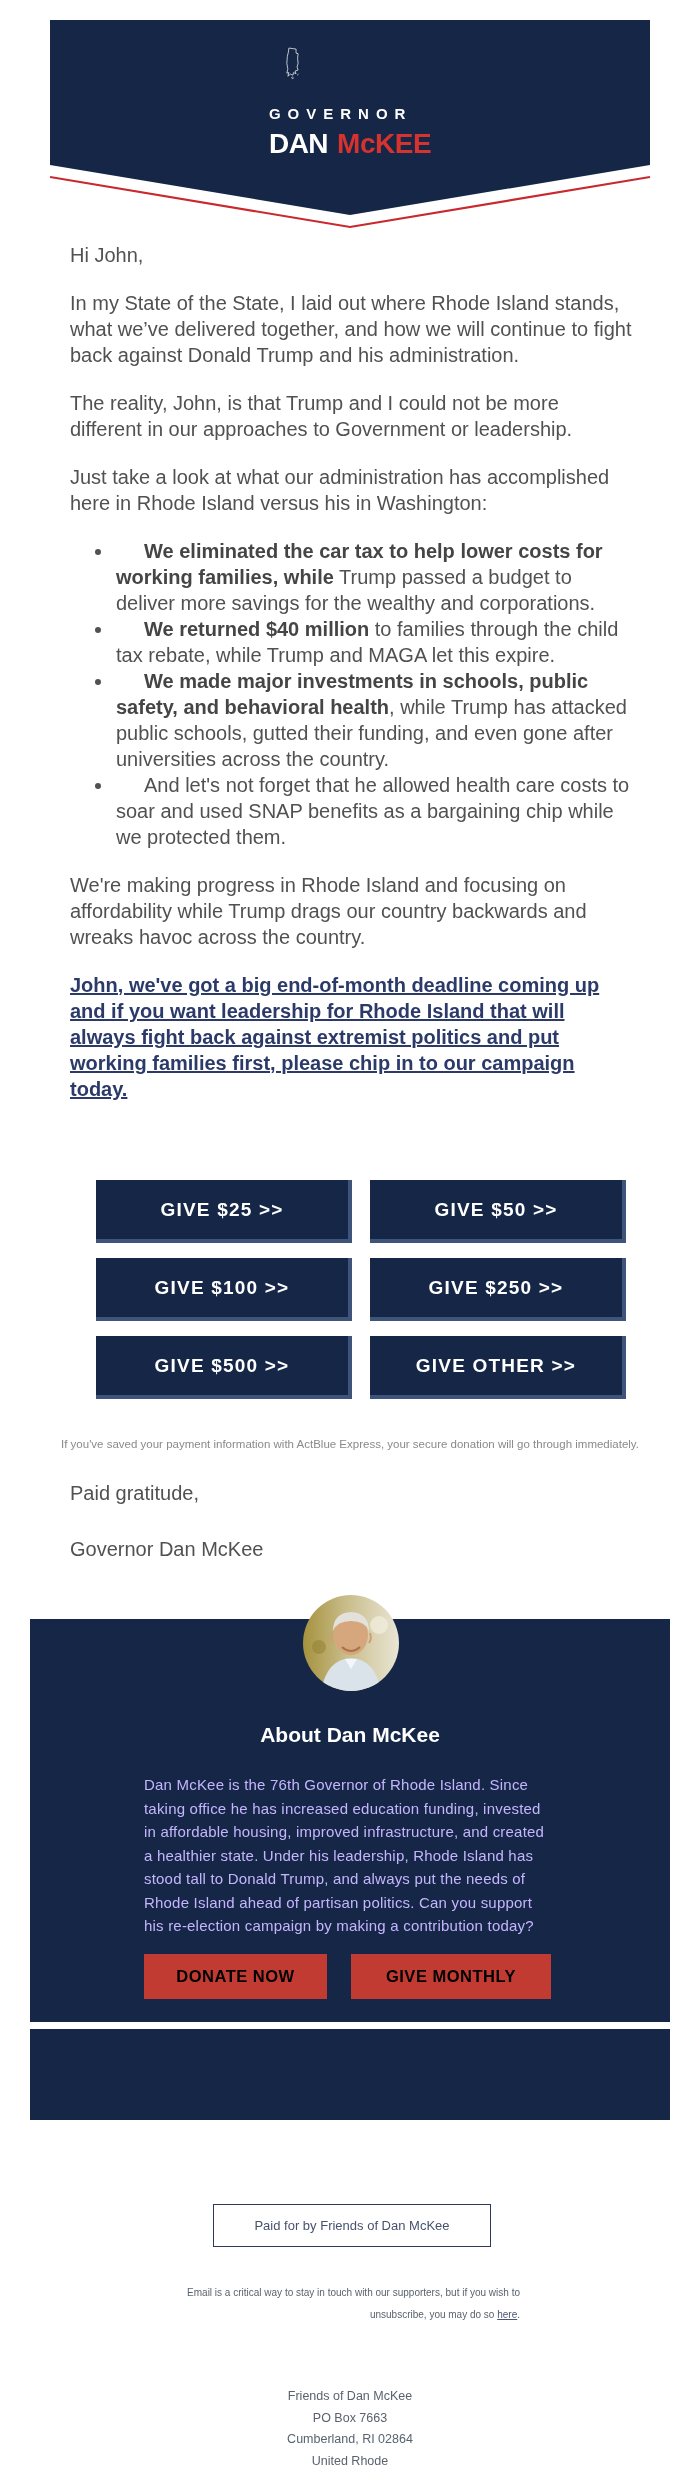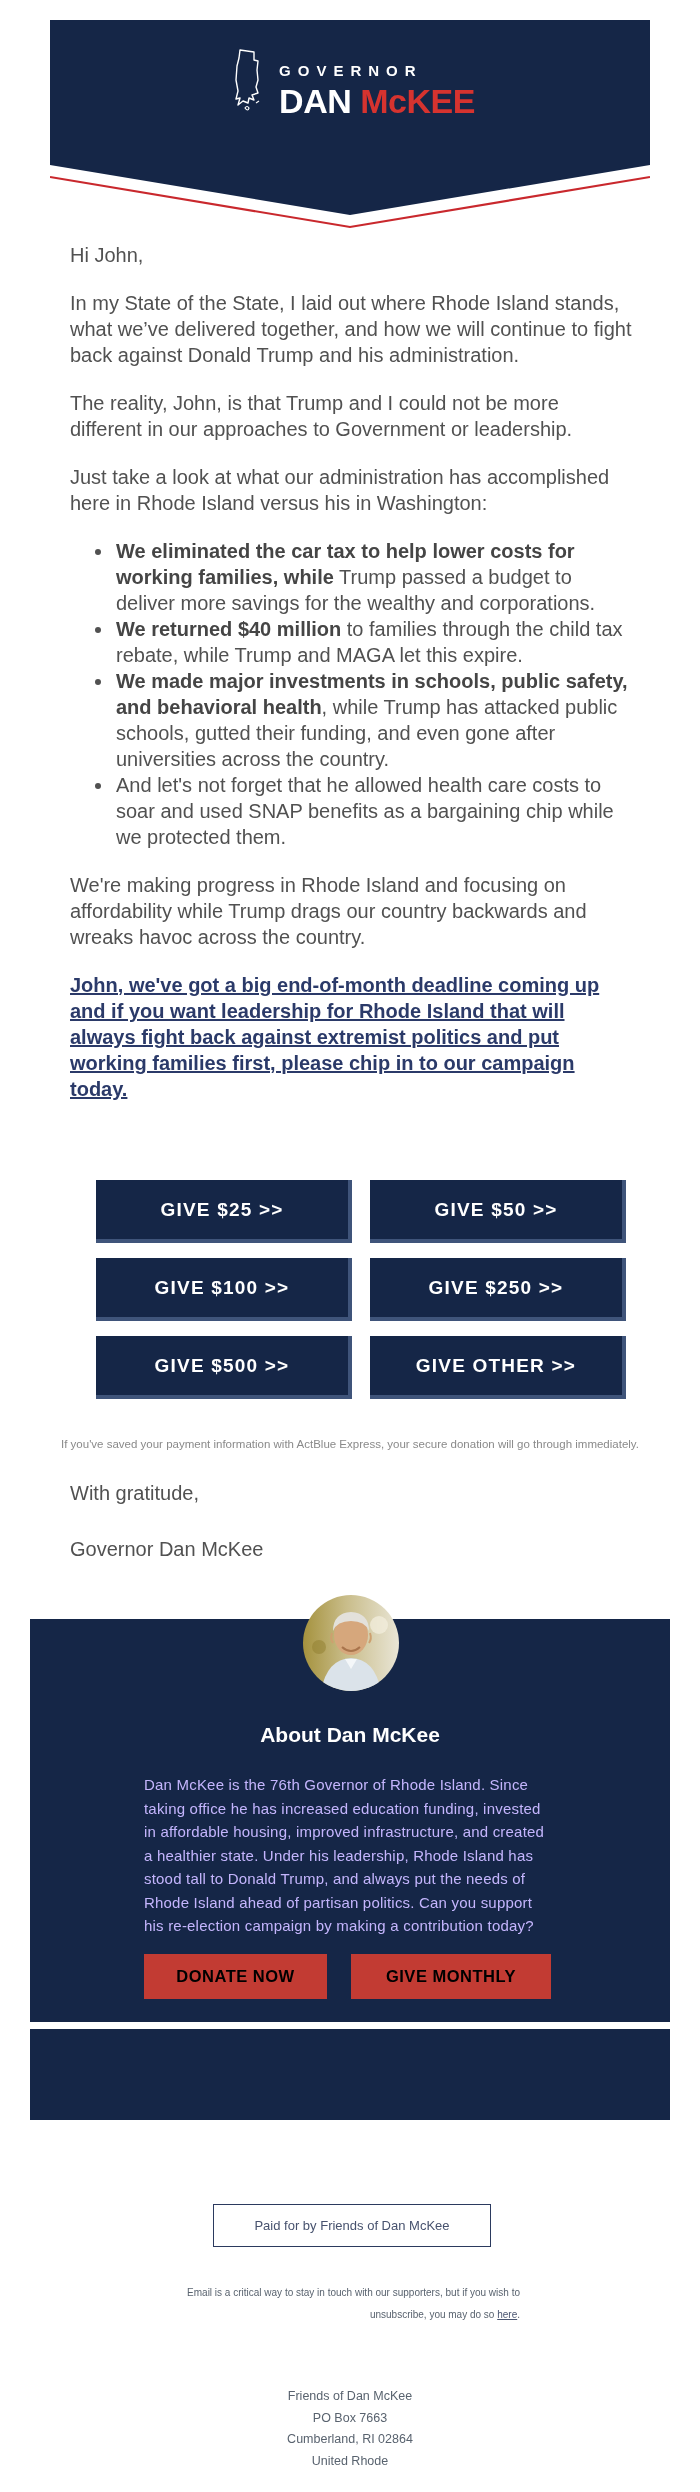--- a/index.html
+++ b/index.html
@@ -2,36 +2,36 @@
 <html><head>
 <meta charset="utf-8">
 <style>
   html,body{margin:0;padding:0;background:#ffffff;}
   .page{position:relative;width:700px;height:2492px;margin:0 auto;background:#ffffff;
         font-family:"Liberation Sans", sans-serif;overflow:hidden;}
 
   
   .header-rect{position:absolute;left:50px;top:20px;width:600px;height:145px;background:#152647;
                display:flex;justify-content:center;}
-  .logo{display:flex;align-items:flex-start;padding-top:26px;}
+  .logo{display:flex;flex-direction:column;align-items:flex-start;padding-top:26px;}
   .ri-svg{margin-right:4px;}
   .logo-text{display:flex;flex-direction:column;}
   .logo-governor{color:#ffffff;font-size:15px;font-weight:bold;letter-spacing:7px;margin-top:16px;}
-  .logo-name{margin-top:1px;font-weight:900;font-size:34px;line-height:42px;letter-spacing:-0.5px;}
+  .logo-name{margin-top:1px;font-weight:900;font-size:28px;line-height:42px;letter-spacing:-0.5px;}
   .logo-dan{color:#ffffff;}
   .logo-mckee{color:#d6332f;margin-left:9px;}
   .header-chevron{position:absolute;left:50px;top:165px;}
 
   
   .body-copy{position:absolute;left:70px;top:242px;width:562px;color:#515151;
              font-size:20px;line-height:26px;}
   .body-copy p{margin:0 0 22px 0;}
   .body-copy ul{margin:0 0 22px 0;padding-left:44px;}
   .body-copy li{margin:0;padding-left:2px;}
-  .body-copy strong{color:#454545;}
+  .body-copy strong{color:#454545;margin-left:28px;}
   .cta{color:#2b3a69;font-weight:bold;text-decoration:underline;cursor:pointer;display:inline;}
 
   
   .donate-grid{position:absolute;left:96px;top:1180px;width:530px;
                display:grid;grid-template-columns:256px 256px;column-gap:18px;row-gap:15px;}
   .give-btn{height:59px;background:#152647;border-right:4px solid #3f547a;border-bottom:4px solid #3f547a;
             color:#ffffff;font-weight:bold;font-size:19px;letter-spacing:1.2px;
             display:flex;align-items:center;justify-content:center;cursor:pointer;}
 
   .disclaimer{position:absolute;left:0;top:1438px;width:700px;text-align:center;
@@ -110,21 +110,21 @@
     <div class="give-btn">GIVE $50 &gt;&gt;</div>
     <div class="give-btn">GIVE $100 &gt;&gt;</div>
     <div class="give-btn">GIVE $250 &gt;&gt;</div>
     <div class="give-btn">GIVE $500 &gt;&gt;</div>
     <div class="give-btn">GIVE OTHER &gt;&gt;</div>
   </div>
 
   <div class="disclaimer">If you've saved your payment information with ActBlue Express, your secure donation will go through immediately.</div>
 
   <div class="signature">
-    <div>With gratitude,</div>
+    <div>Paid gratitude,</div>
     <div>Governor Dan McKee</div>
   </div>
 
   <div class="avatar">
     <svg width="96" height="96" viewBox="0 0 96 96">
       <defs>
         <linearGradient id="bg" x1="0" y1="0" x2="1" y2="0">
           <stop offset="0" stop-color="#a5923e"></stop>
           <stop offset="0.45" stop-color="#c9bd8a"></stop>
           <stop offset="1" stop-color="#e9e5d6"></stop>

